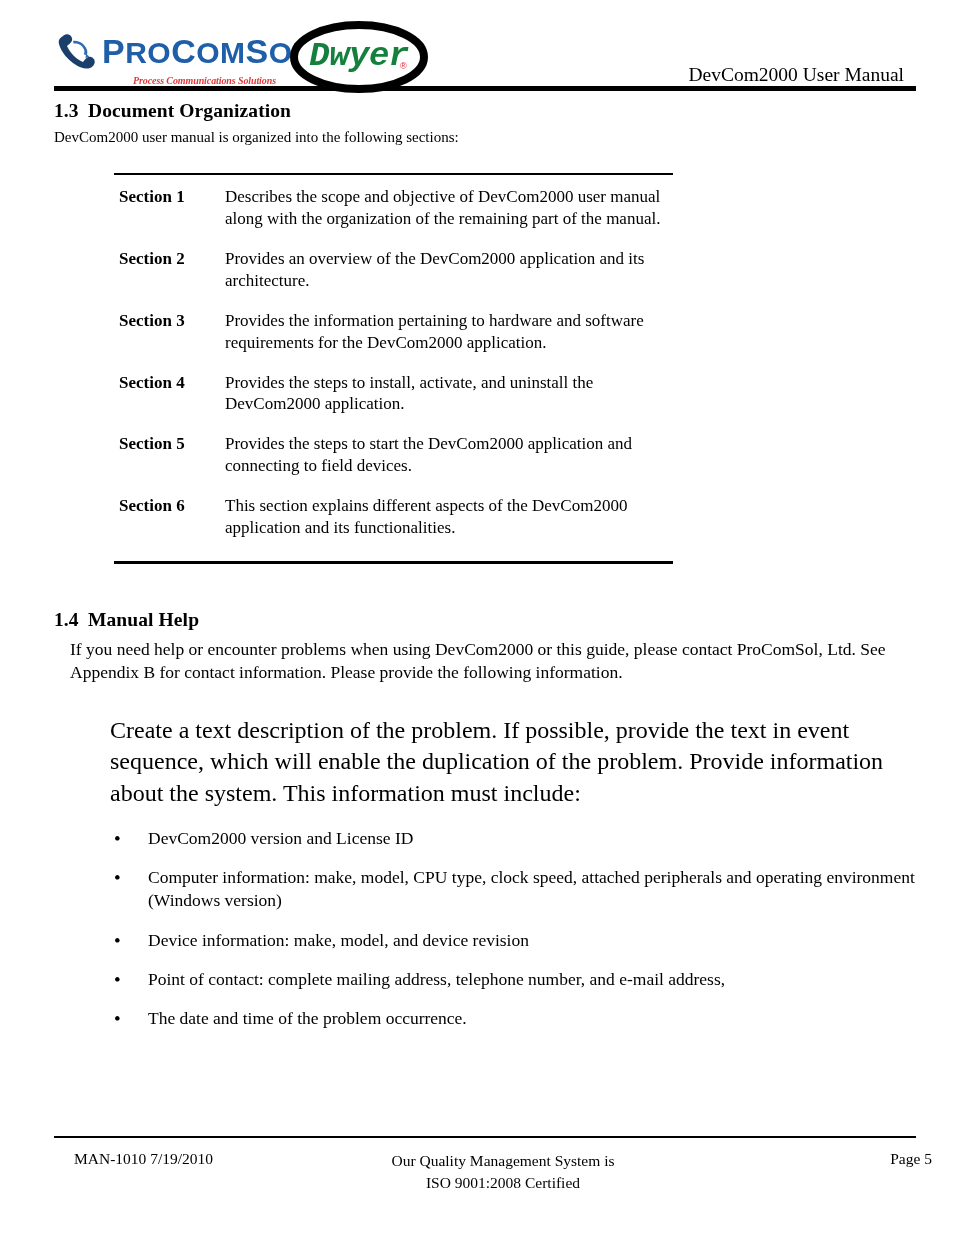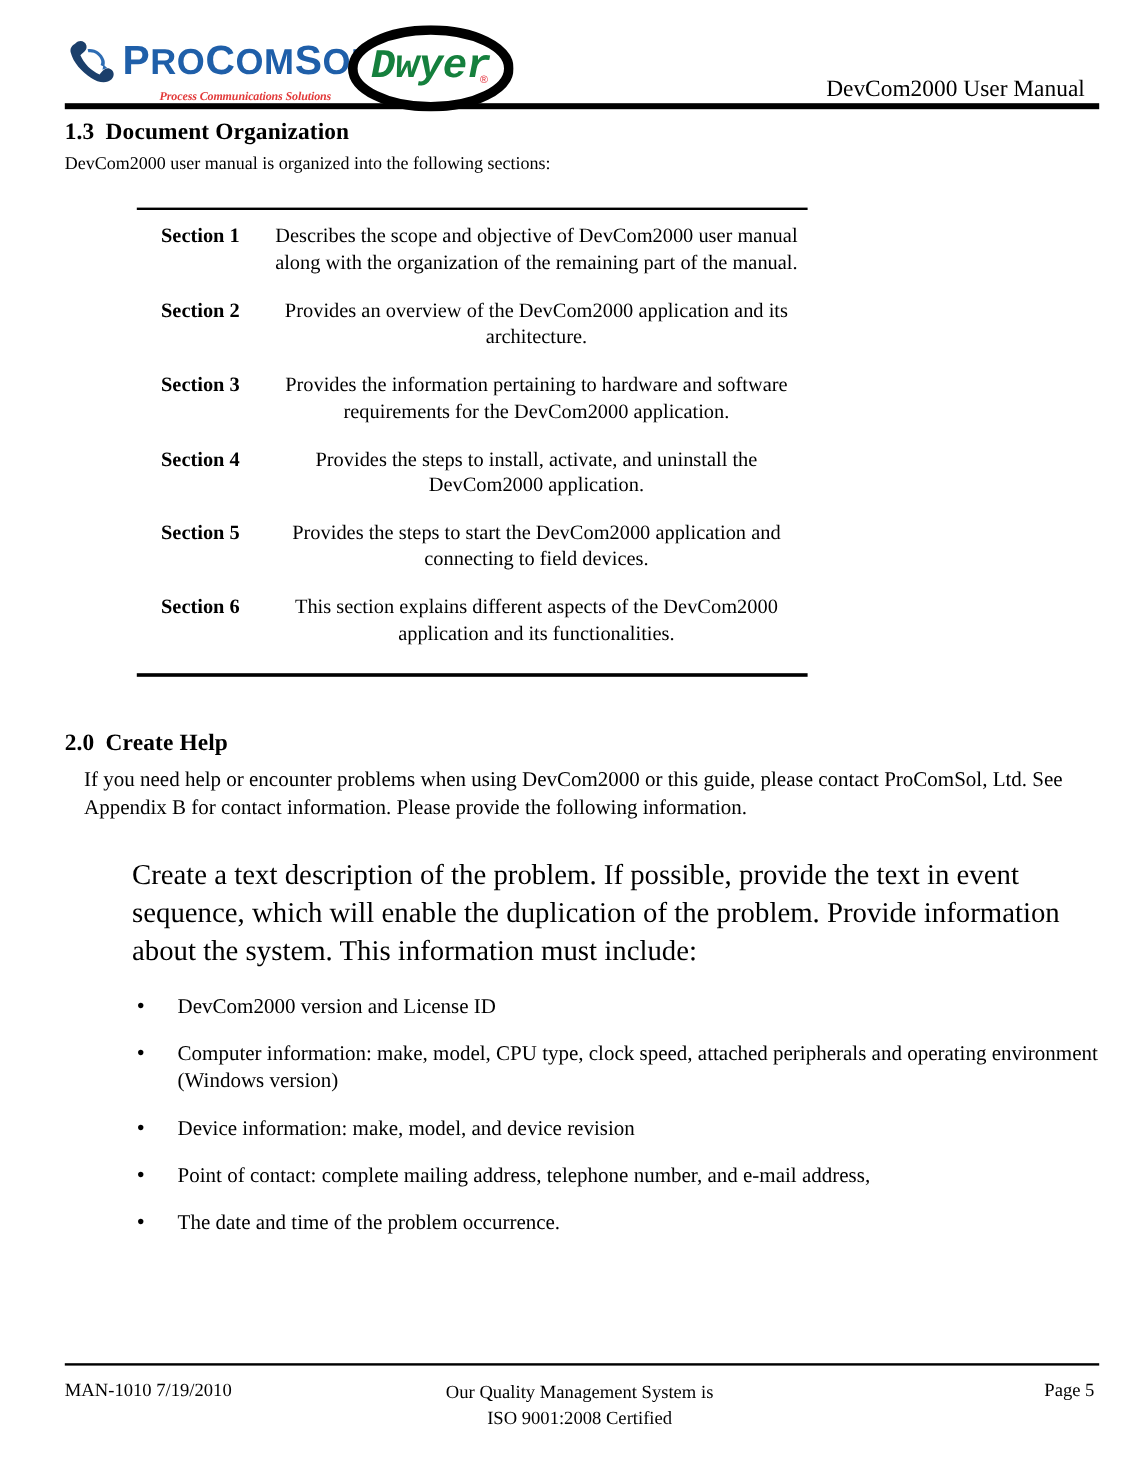--- a/index.html
+++ b/index.html
@@ -163,21 +163,20 @@
     width: 559px;
     border-collapse: collapse;
     border-top: 2px solid #000;
     border-bottom: 3px solid #000;
   }
   .sec-table td {
     vertical-align: top;
     padding: 0;
     font-size: 17px;
     line-height: 1.29;
-    text-align: center;
   }
   .sec-table tr td.lbl {
     width: 96px;
     font-weight: bold;
     white-space: nowrap;
     padding: 9px 0 9px 5px;
   }
   .sec-table tr td.desc {
     padding: 9px 4px 9px 10px;
   }
@@ -227,21 +226,21 @@
   .footer-rule {
     position: absolute;
     left: 54px;
     top: 1136px;
     width: 862px;
     height: 2px;
     background: #000000;
   }
   .footer {
     position: absolute;
-    left: 52px;
+    left: 72px;
     top: 1146px;
     width: 862px;
     height: 70px;
     font-size: 15.5px;
   }
   .footer-left {
     position: absolute;
     left: 2px;
     top: 4px;
     white-space: nowrap;
@@ -332,21 +331,21 @@
           <tr>
             <td class="lbl">Section 6</td>
             <td class="desc">This section explains different aspects of the DevCom2000 application and its functionalities.</td>
           </tr>
         </tbody>
       </table>
     </div>
 
     <div class="help-block">
       <h2 class="sec-heading">
-        <span class="num">2.0</span><span>Create Help</span>
+        <span class="num">1.4</span><span>Manual Help</span>
       </h2>
 
       <p class="help-par">If you need help or encounter problems when using DevCom2000 or this guide, please contact ProComSol, Ltd.  See Appendix B for contact information.  Please provide the following information.</p>
 
       <p class="help-indent">Create a text description of the problem.  If possible, provide the text in event sequence, which will enable the duplication of the problem.  Provide information about the system. This information must include:</p>
 
       <ul class="help-list">
         <li>
           <span class="bullet">•</span>
           <span>DevCom2000 version and License ID</span>

